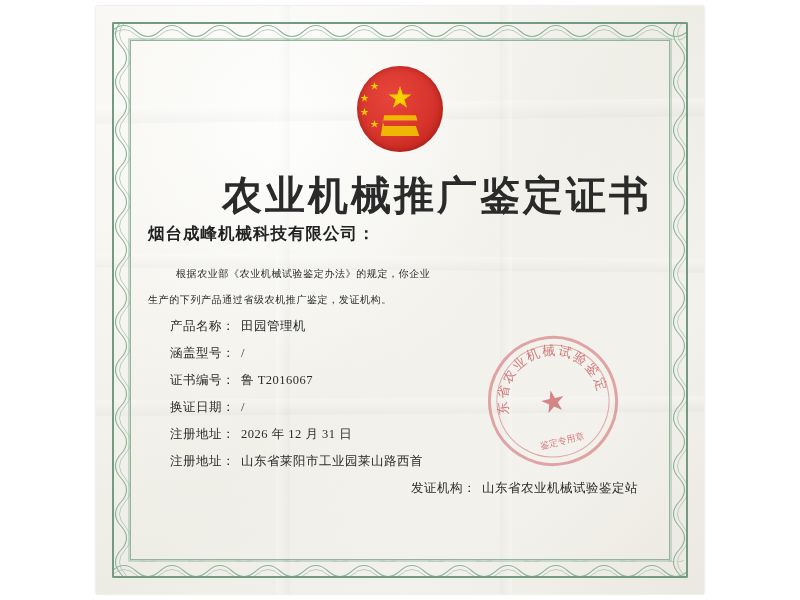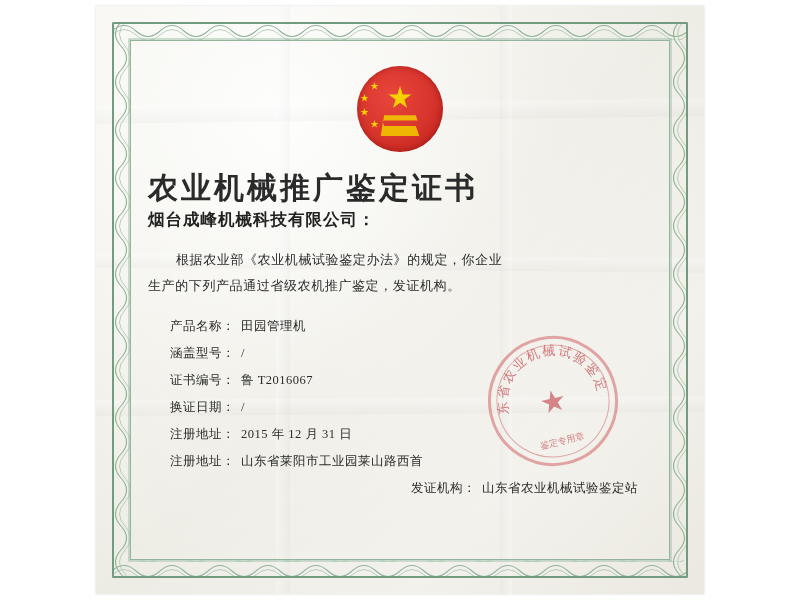--- a/index.html
+++ b/index.html
@@ -108,48 +108,47 @@
     transform: translateX(-50%);
     width: 44px;
     height: 22px;
     background: #f2c400;
     opacity: 0.9;
     clip-path: polygon(6% 100%, 94% 100%, 86% 55%, 14% 55%, 10% 30%, 90% 30%, 86% 6%, 14% 6%);
   }
 
   .doc-title {
     margin-top: 16px;
-    text-align: left;
+    text-align: right;
     font-family: "Liberation Serif", serif;
-    font-size: 30px;
+    font-size: 40px;
     font-weight: bold;
     letter-spacing: 3px;
     color: #2a2a2a;
   }
 
   .addressee {
     font-family: "Liberation Serif", serif;
     font-size: 16.5px;
     font-weight: bold;
     color: #222;
     letter-spacing: 1px;
   }
 
   .body-text {
     margin-top: 16px;
     font-family: Liberation Sans, sans-serif;
-    font-size: 13px;
+    font-size: 10px;
     line-height: 26px;
     color: #2b2b2b;
     letter-spacing: 0.6px;
   }
   .body-text .indent { padding-left: 28px; display: inline-block; }
 
   .fields {
-    margin-top: 14px;
     padding-left: 22px;
   }
   .field-row {
     display: flex;
     align-items: baseline;
     font-family: "Liberation Serif", serif;
     font-size: 12.5px;
     line-height: 27px;
     color: #2b2b2b;
     letter-spacing: 0.5px;
@@ -274,21 +273,21 @@
           <span class="field-value">鲁 T2016067</span>
         </div>
 
         <div class="field-row">
           <span class="field-label">换证日期：</span>
           <span class="field-value">/</span>
         </div>
 
         <div class="field-row">
           <span class="field-label">注册地址：</span>
-          <span class="field-value">2015 年 12 月 31 日</span>
+          <span class="field-value">2026 年 12 月 31 日</span>
         </div>
 
         <div class="field-row">
           <span class="field-label">注册地址：</span>
           <span class="field-value">山东省莱阳市工业园莱山路西首</span>
         </div>
 
         <div class="field-row right">
           <span class="field-label">发证机构：</span>
           <span class="field-value">山东省农业机械试验鉴定站</span>

